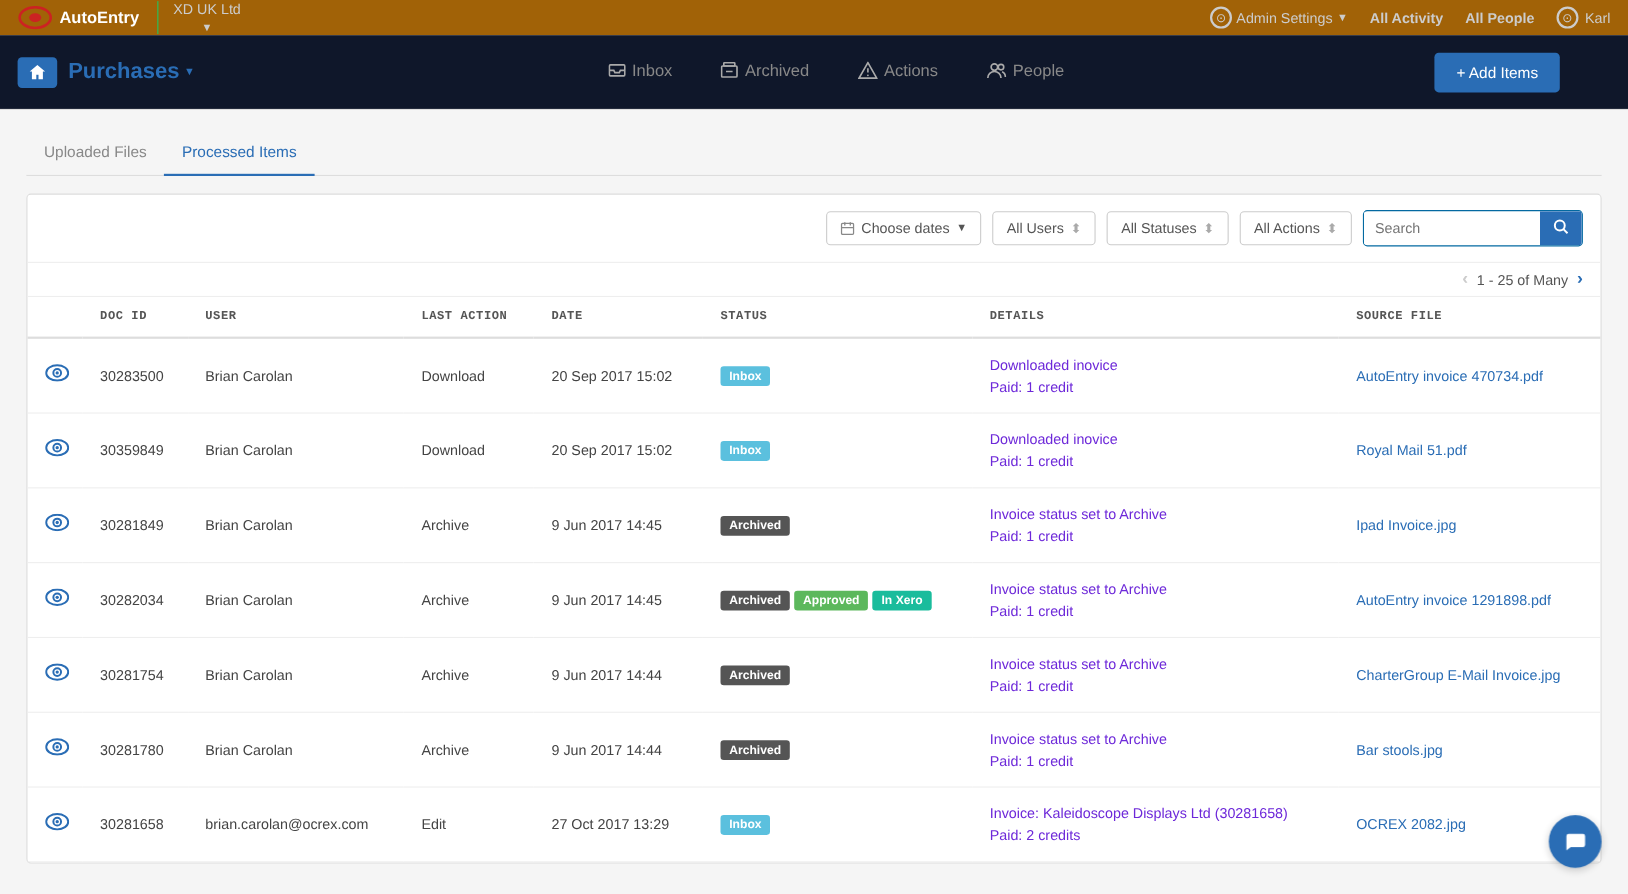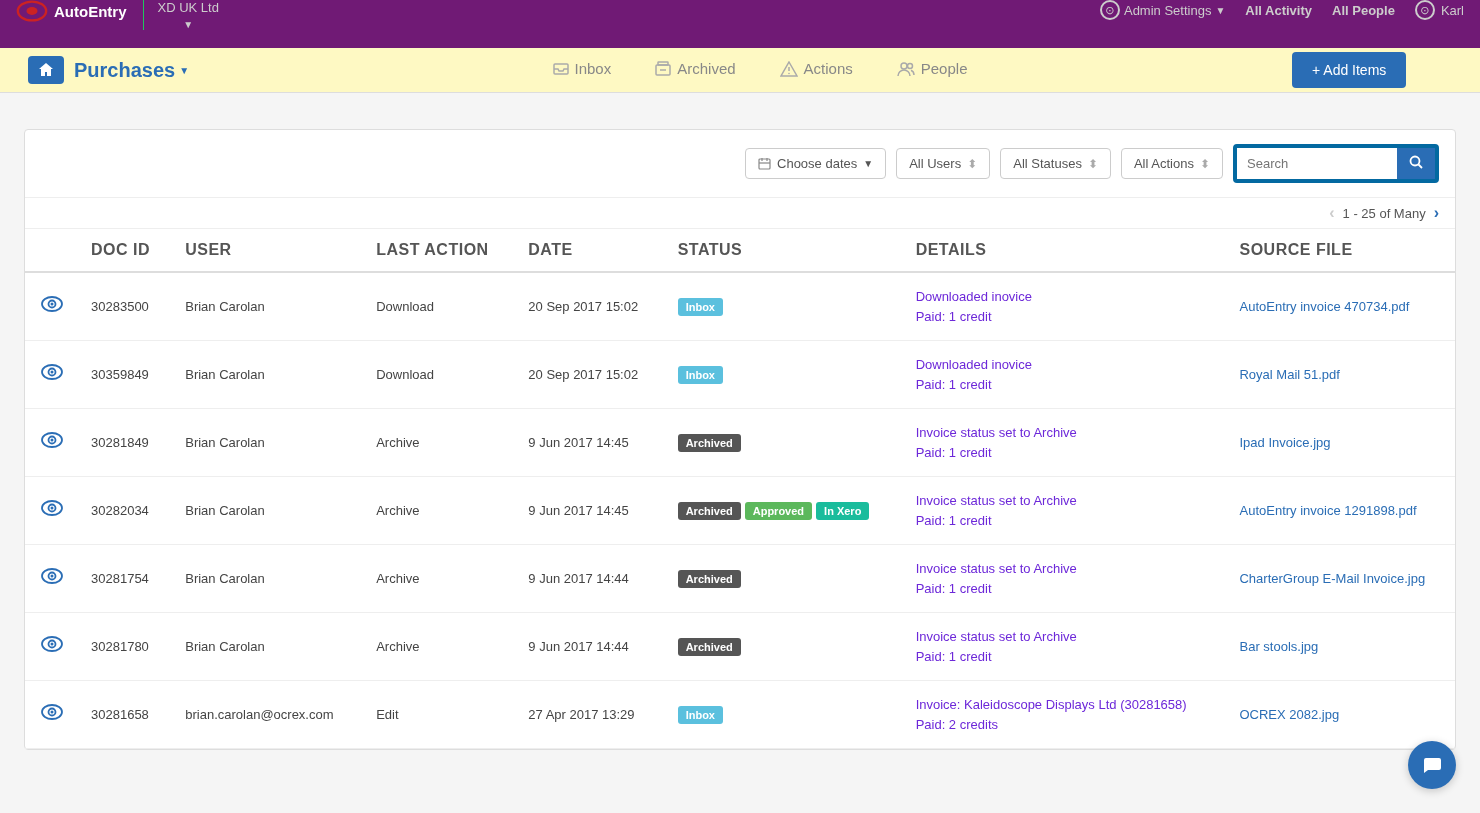--- a/index.html
+++ b/index.html
@@ -1,24 +1,24 @@
 <!DOCTYPE html>
 <html><head>
   <meta charset="utf-8">
   <style>
     * { box-sizing: border-box; margin: 0; padding: 0; }
     body { font-family: -apple-system, BlinkMacSystemFont, 'Segoe UI', Arial, sans-serif; background: #f5f5f5; font-size: 14px; color: #333; }
 
     
     .top-nav {
-      background: #701a75;
-      display: flex;
-      align-items: flex-start;
+      background: #a16207;
+      display: flex;
+      align-items: center;
       padding: 0 16px;
-      height: 48px;
+      height: 32px;
       color: #fff;
     }
     .top-nav-logo {
       display: flex;
       align-items: center;
       gap: 6px;
       margin-right: 16px;
     }
     .logo-icon {
       width: 32px;
@@ -56,26 +56,26 @@
     .user-menu {
       display: flex;
       align-items: center;
       gap: 6px;
       color: #ccc;
       cursor: pointer;
     }
 
     
     .sub-nav {
-      background: #fef9c3;
+      background: #0f172a;
       border-bottom: 1px solid #ddd;
       display: flex;
       align-items: center;
-      padding: 0 28px;
-      height: 45px;
+      padding: 0 16px;
+      height: 68px;
     }
     .sub-nav-left {
       display: flex;
       align-items: center;
       gap: 10px;
       min-width: 200px;
     }
     .home-btn {
       background: #2a6db5;
       color: #fff;
@@ -190,21 +190,21 @@
       font-size: 13px;
       color: #555;
       cursor: pointer;
       display: flex;
       align-items: center;
       gap: 6px;
     }
     .search-input-wrap {
       display: flex;
       align-items: center;
-      border: 4px solid #0369a1;
+      border: 1px solid #0369a1;
       border-radius: 4px;
       overflow: hidden;
     }
     .search-input {
       border: none;
       outline: none;
       padding: 7px 10px;
       font-size: 13px;
       width: 160px;
       color: #555;
@@ -241,25 +241,26 @@
     table {
       width: 100%;
       border-collapse: collapse;
     }
     thead tr {
       border-bottom: 2px solid #ddd;
     }
     thead th {
       padding: 12px 12px 12px 16px;
       text-align: left;
-      font-size: 16px;
+      font-size: 11px;
       font-weight: 700;
       color: #555;
       letter-spacing: 0.5px;
       text-transform: uppercase;
+      font-family: Liberation Mono, monospace;
     }
     tbody tr {
       border-bottom: 1px solid #eee;
     }
     tbody td {
       padding: 14px 12px 14px 16px;
       font-size: 13px;
       color: #444;
       vertical-align: middle;
     }
@@ -418,20 +419,28 @@
   </div>
   <div class="sub-nav-right">
     <button class="add-items-btn">
       <span>+ Add Items</span>
     </button>
   </div>
 </div>
 
 <div class="main-content">
 
+  <div class="secondary-tabs">
+    <div class="sec-tab">
+      <span>Uploaded Files</span>
+    </div>
+    <div class="sec-tab active">
+      <span>Processed Items</span>
+    </div>
+  </div>
 
   <div class="table-container">
 
     <div class="filter-bar">
       <button class="filter-btn">
         <svg width="13" height="13" viewBox="0 0 13 13">
             <rect x="1" y="2" width="11" height="10" rx="1" fill="none" stroke="#888" stroke-width="1.2"></rect>
             <line x1="4" y1="1" x2="4" y2="4" stroke="#888" stroke-width="1.2"></line>
             <line x1="9" y1="1" x2="9" y2="4" stroke="#888" stroke-width="1.2"></line>
             <line x1="1" y1="6" x2="12" y2="6" stroke="#888" stroke-width="1.2"></line>
@@ -608,21 +617,21 @@
             <td><span class="eye-icon">
       <svg width="22" height="16" viewBox="0 0 22 16">
                   <ellipse cx="11" cy="8" rx="10" ry="7" fill="none" stroke="#2a6db5" stroke-width="1.8"></ellipse>
                   <circle cx="11" cy="8" r="3.5" fill="none" stroke="#2a6db5" stroke-width="1.8"></circle>
                   <circle cx="11" cy="8" r="1.5" fill="#2a6db5"></circle>
                 </svg>
     </span></td>
             <td>30281658</td>
             <td>brian.carolan@ocrex.com</td>
             <td>Edit</td>
-            <td>27 Apr 2017 13:29</td>
+            <td>27 Oct 2017 13:29</td>
             <td>
               <div class="badge-wrap">
                 <span class="badge badge-inbox">Inbox</span>
               </div>
             </td>
             <td class="details-cell">Invoice: Kaleidoscope Displays Ltd (30281658)<br>Paid: 2 credits</td>
             <td><a href="#" class="source-link">OCREX 2082.jpg</a></td>
           </tr>
         </tbody>
     </table>

